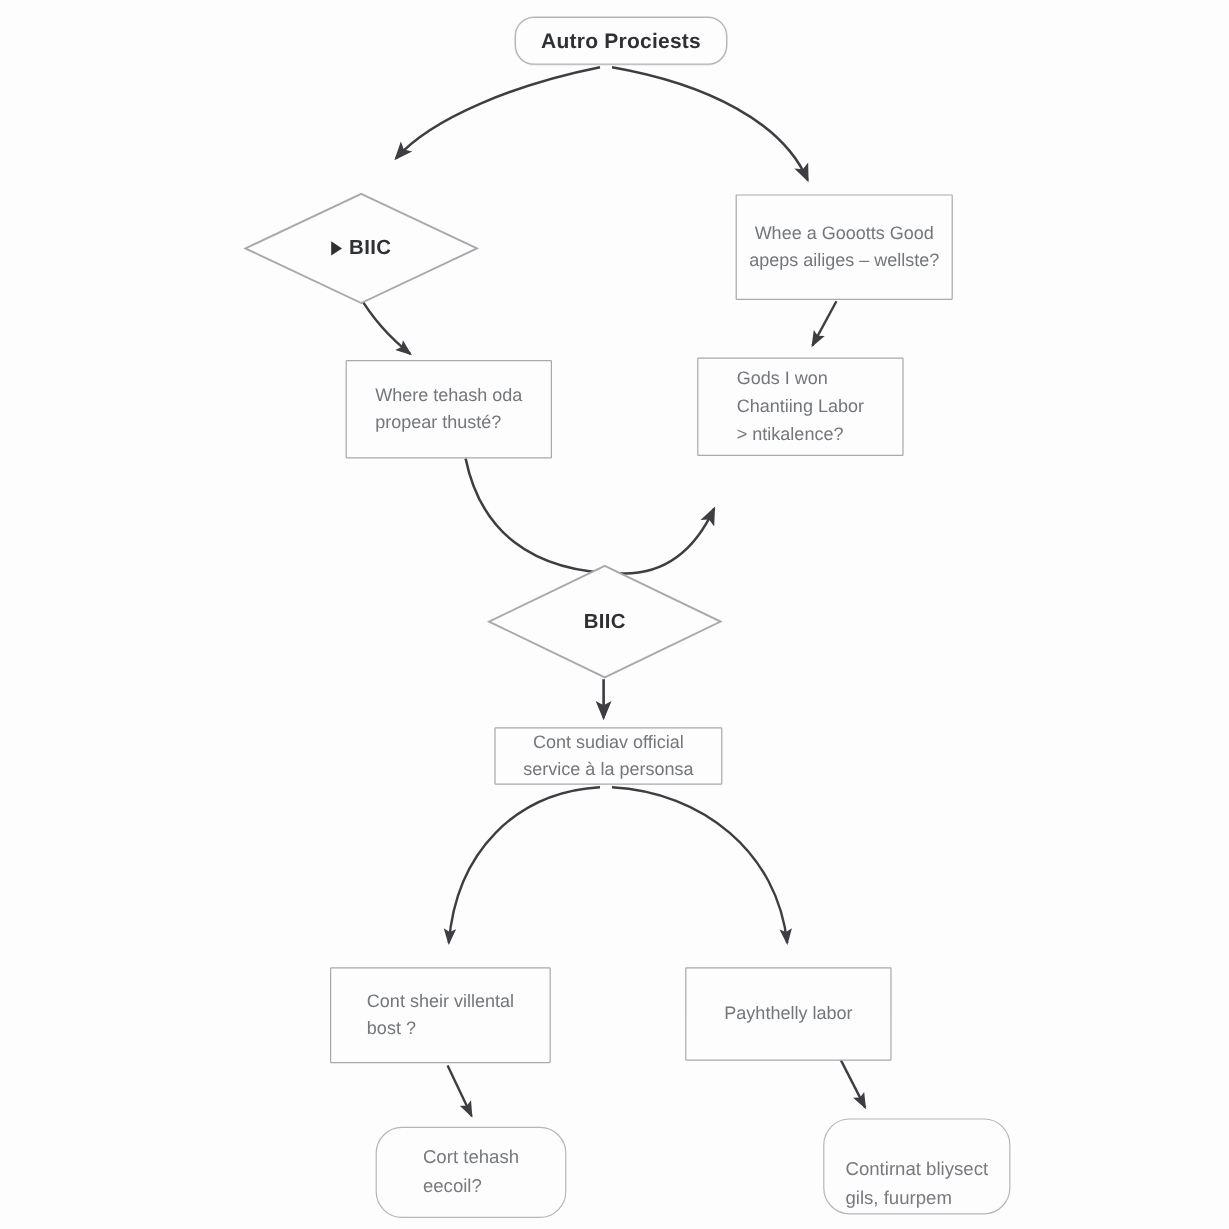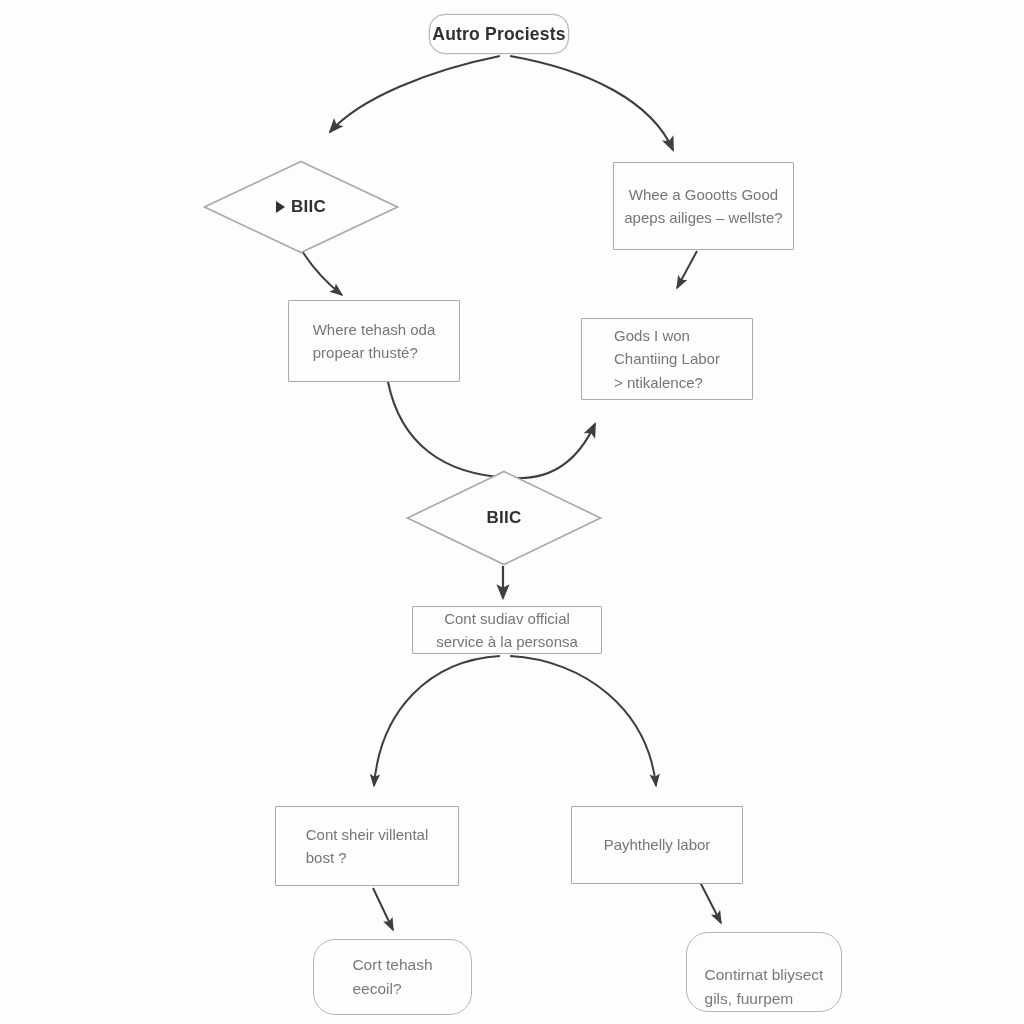--- a/index.html
+++ b/index.html
@@ -138,21 +138,21 @@
 
     <path d="M 500,656 C 430,660 380,710 374,786" fill="none" stroke="#3c3e42" stroke-width="2.0" marker-end="url(#ah)"></path>
 
     <path d="M 510,656 C 585,660 648,710 656,786" fill="none" stroke="#3c3e42" stroke-width="2.0" marker-end="url(#ah)"></path>
 
     <path d="M 373,888 L 393,930" fill="none" stroke="#3c3e42" stroke-width="2.0" marker-end="url(#ah)"></path>
 
     <path d="M 700,882 L 721,923" fill="none" stroke="#3c3e42" stroke-width="2.0" marker-end="url(#ah)"></path>
   </svg>
 
-  <div class="node n-stadium" style="left:429px; top:14px; width:140px; height:40px;">
+  <div class="node n-stadium" style="left:429px; top:14px; width:177px; height:40px;">
     <span class="label">Autro Prociests</span>
   </div>
 
   <div class="node n-diamond" style="left:203px; top:160px; width:196px; height:94px;">
     <svg class="dia-shape" viewBox="0 0 196 94" xmlns="http://www.w3.org/2000/svg">
       <polygon points="98,1.5 194.5,47 98,92.5 1.5,47" fill="#fdfdfd" stroke="#a7a9ad" stroke-width="1.6"></polygon>
     </svg>
     <div class="dia-inner">
       <span class="play-glyph"></span>
       <span class="label">BIIC</span>
@@ -162,21 +162,21 @@
   <div class="node n-rect" style="left:613px; top:162px; width:181px; height:88px;">
     <span class="label">Whee a Goootts Good
 apeps ailiges – wellste?</span>
   </div>
 
   <div class="node n-rect align-left" style="left:288px; top:300px; width:172px; height:82px;">
     <span class="label">Where tehash oda
 propear thusté?</span>
   </div>
 
-  <div class="node n-rect align-left" style="left:581px; top:298px; width:172px; height:82px;margin-top:20px;">
+  <div class="node n-rect align-left" style="left:581px; top:298px; width:172px; height:82px;">
     <span class="label">Gods I won
 Chantiing Labor
 &gt; ntikalence?</span>
   </div>
 
   <div class="node n-diamond" style="left:406px; top:470px; width:196px; height:96px;">
     <svg class="dia-shape" viewBox="0 0 196 96" xmlns="http://www.w3.org/2000/svg">
       <polygon points="98,1.5 194.5,48 98,94.5 1.5,48" fill="#fdfdfd" stroke="#a7a9ad" stroke-width="1.6"></polygon>
     </svg>
     <div class="dia-inner">

